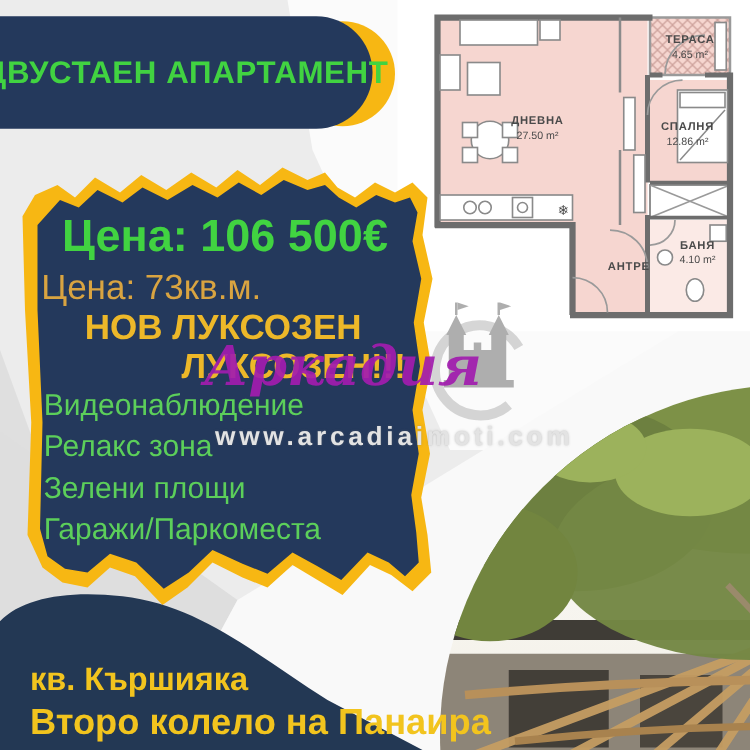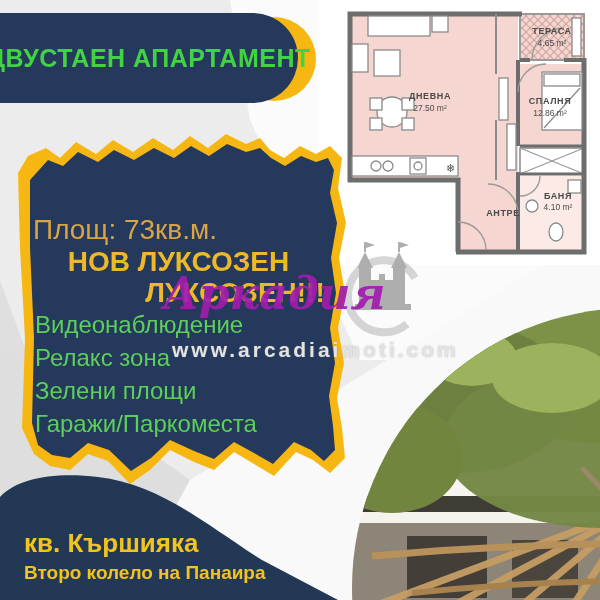--- a/index.html
+++ b/index.html
@@ -41,21 +41,21 @@
   #wm-site{left:172px;top:338px;z-index:7;color:#e3e3e3;font-size:21px;font-weight:700;
     letter-spacing:3px;text-shadow:0 0 2px rgba(110,110,110,.45);}
 
   
   #photo-circle{left:352px;top:308px;width:560px;height:560px;border-radius:50%;
     overflow:hidden;background:#fff;z-index:1;}
 
   
   #bottom-swoosh-svg{left:0;top:0;z-index:8;pointer-events:none;}
   #location1{left:24px;top:528px;z-index:9;color:var(--locyellow);font-size:26px;font-weight:700;}
-  #location2{left:24px;top:562px;z-index:9;color:var(--locyellow);font-size:19px;font-weight:700;}
+  #location2{left:24px;top:562px;z-index:9;color:var(--locyellow);font-size:29px;font-weight:700;}
 </style>
 </head>
 <body>
 
 <div id="poster">
 
   <svg id="bg-art" class="abs" width="600" height="600" viewBox="0 0 600 600">
     <rect x="0" y="0" width="600" height="600" fill="#ececec"></rect>
     <polygon points="230,0 600,0 600,360 360,360 250,120" fill="#fbfbfb"></polygon>
     <polygon points="0,280 55,430 0,520" fill="#dcdcdc" opacity="0.8"></polygon>
@@ -225,21 +225,22 @@
 
   <div id="top-banner-circle" class="abs"></div>
   <div id="top-banner" class="abs">
     <span id="top-banner-title">ДВУСТАЕН АПАРТАМЕНТ</span>
   </div>
 
   <svg id="price-banner-svg" class="abs" width="350" height="385" viewBox="0 0 350 385">
     <polygon style="fill:var(--yellow)" points="10,45 20,28 38,20 52,30 68,14 88,26 105,12 125,24 145,10 165,22 182,8 200,20 218,6 238,16 252,10 262,22 276,30 292,18 308,26 322,18 334,30 330,60 338,95 331,130 337,165 330,200 336,235 329,270 334,300 337,330 322,345 305,332 288,324 266,348 246,336 226,324 206,342 186,334 162,322 142,342 122,356 100,333 80,326 62,342 42,338 26,326 14,300 17,210 12,120"></polygon>
     <polygon style="fill:var(--navy)" points="22,52 40,32 55,38 70,24 90,34 106,22 126,32 146,20 166,30 183,18 201,28 219,16 238,24 252,20 263,30 277,38 293,28 308,34 320,30 326,42 322,65 329,95 323,130 328,165 322,200 327,235 321,268 325,298 327,322 316,333 303,322 286,314 265,336 246,325 226,314 206,331 186,323 162,312 143,330 123,343 101,322 80,315 62,330 44,327 30,317 24,295 26,210 22,120"></polygon>
   </svg>
-  <div id="area-text" class="abs banner-text">Площ: 73кв.м.</div>
+  <div id="price-text" class="abs banner-text">Цена: 106 500€</div>
+  <div id="area-text" class="abs banner-text">Цена: 73кв.м.</div>
   <div id="highlight1" class="abs banner-text">НОВ ЛУКСОЗЕН</div>
   <div id="highlight2" class="abs banner-text">ЛУКСОЗЕН!!!</div>
   <div id="features" class="abs banner-text">
       <div class="feature">Видеонаблюдение</div>
       <div class="feature">Релакс зона</div>
       <div class="feature">Зелени площи</div>
       <div class="feature">Гаражи/Паркоместа</div>
     </div>
 
   <svg id="wm-castle" class="abs" width="85" height="100" viewBox="0 0 85 100">

